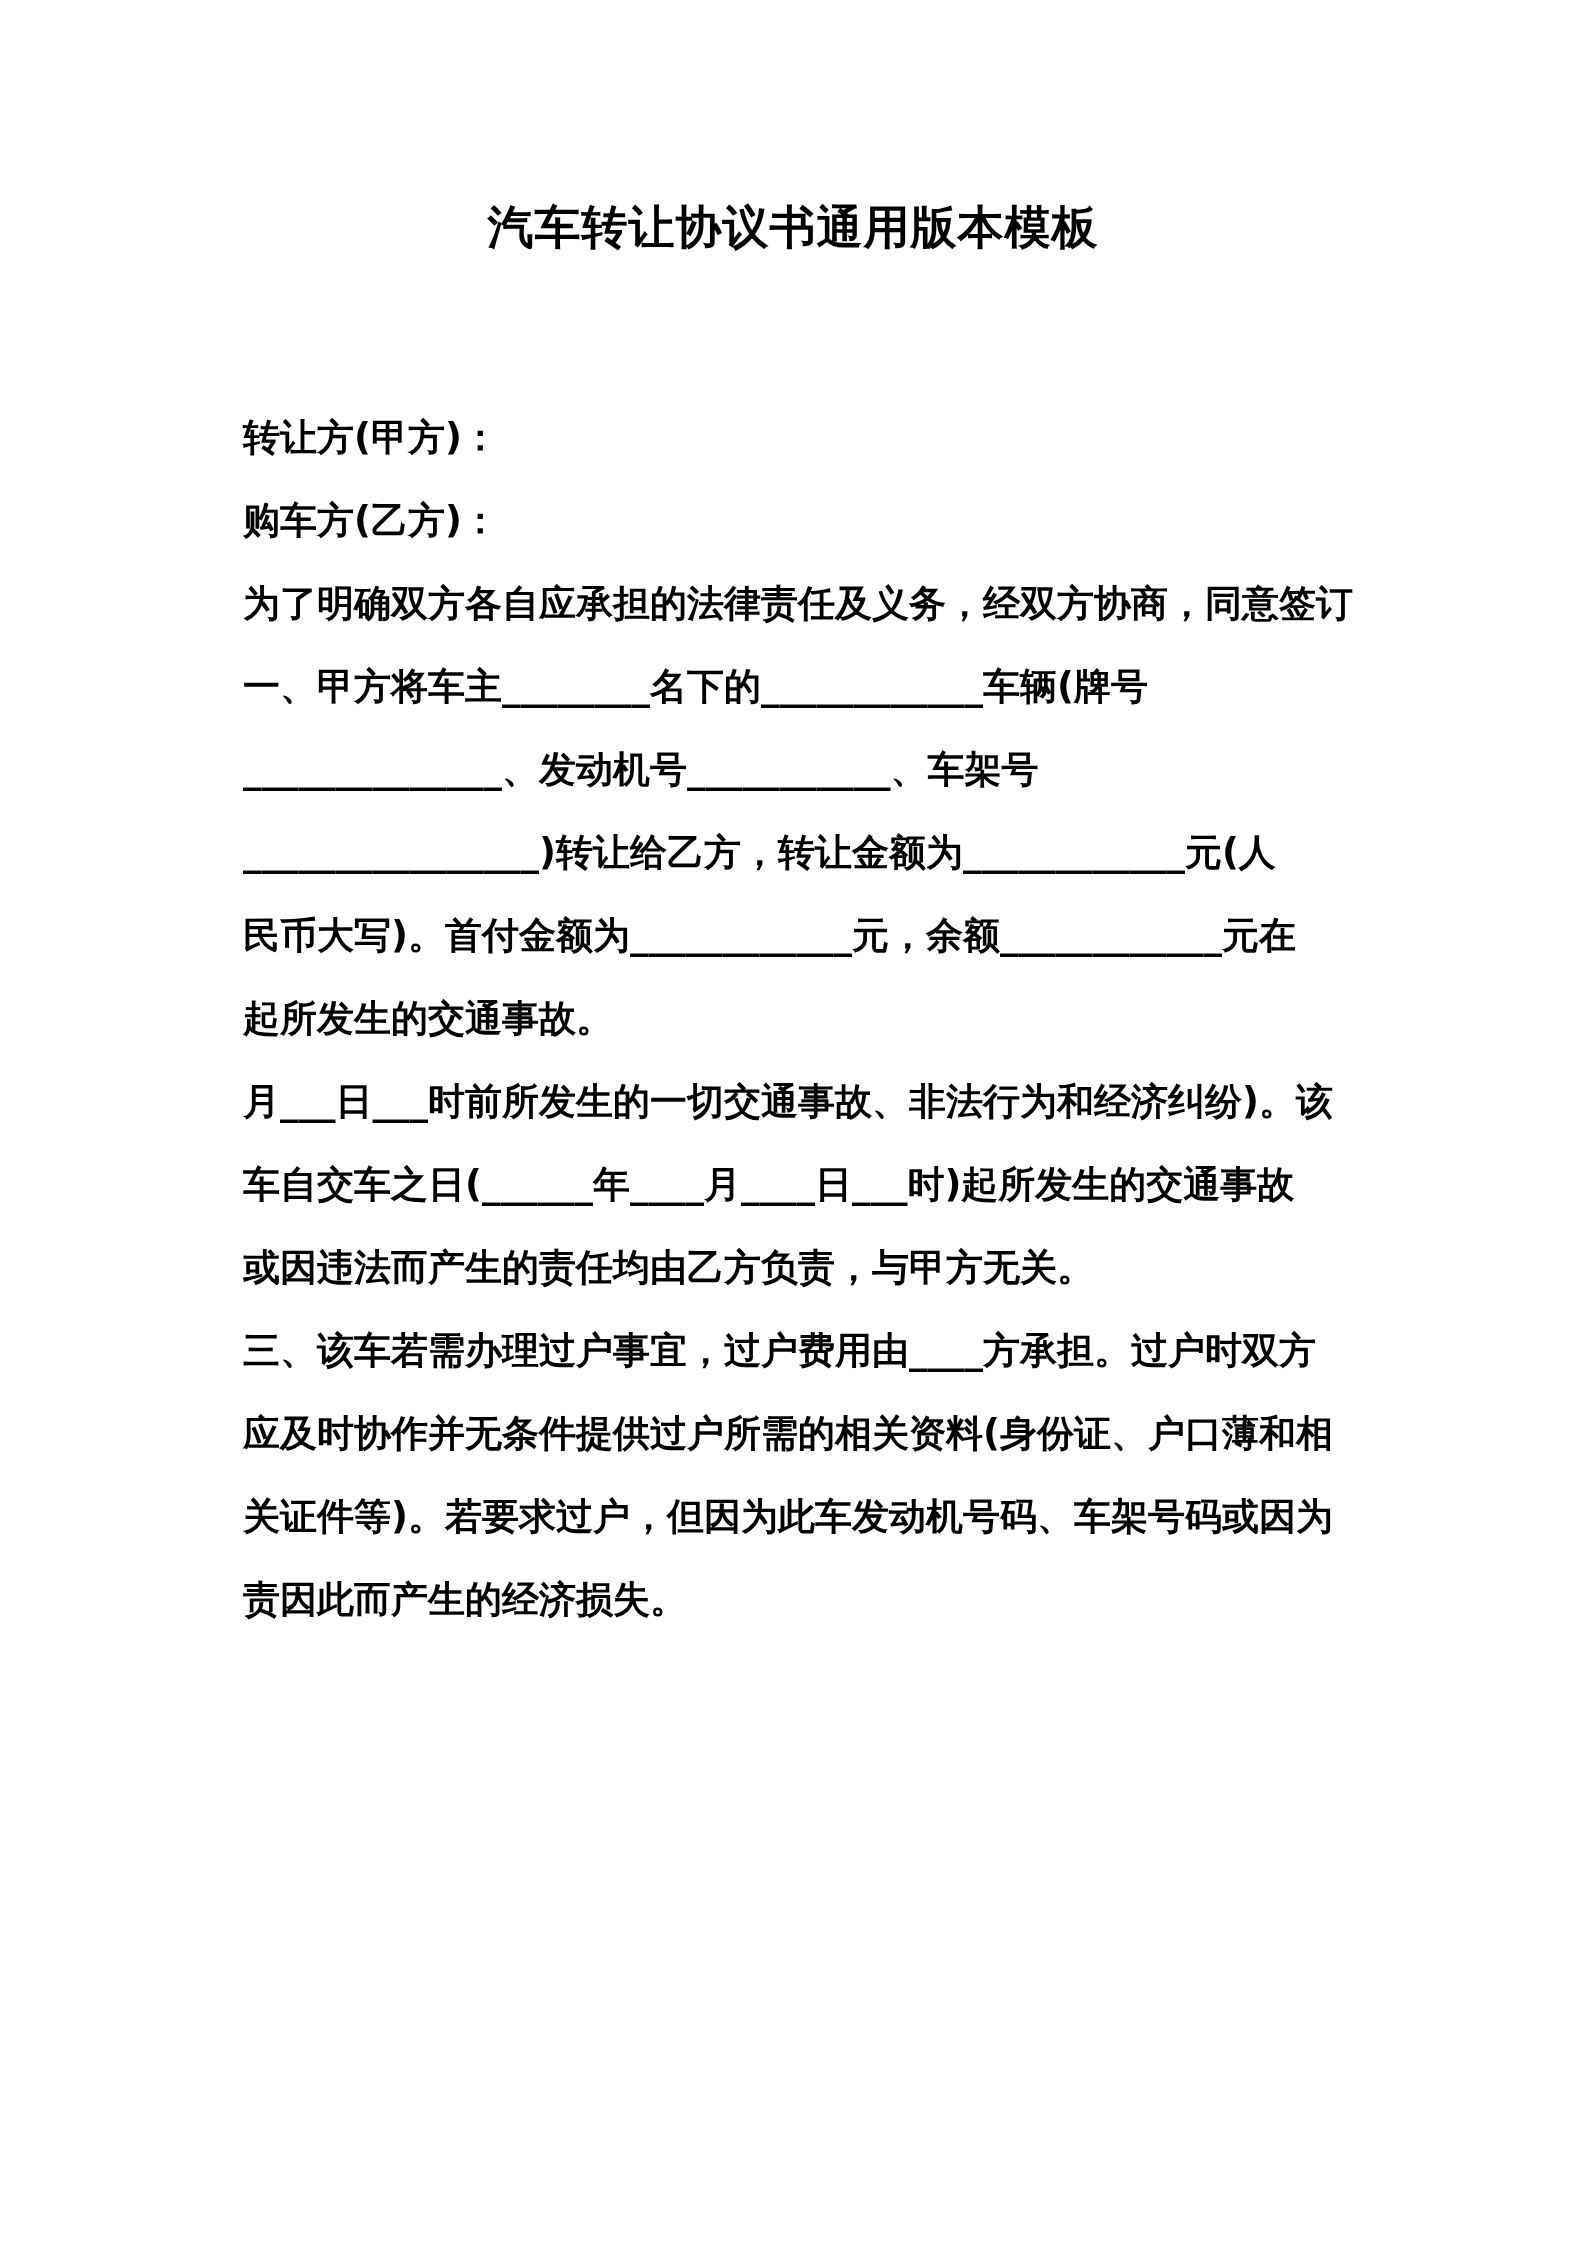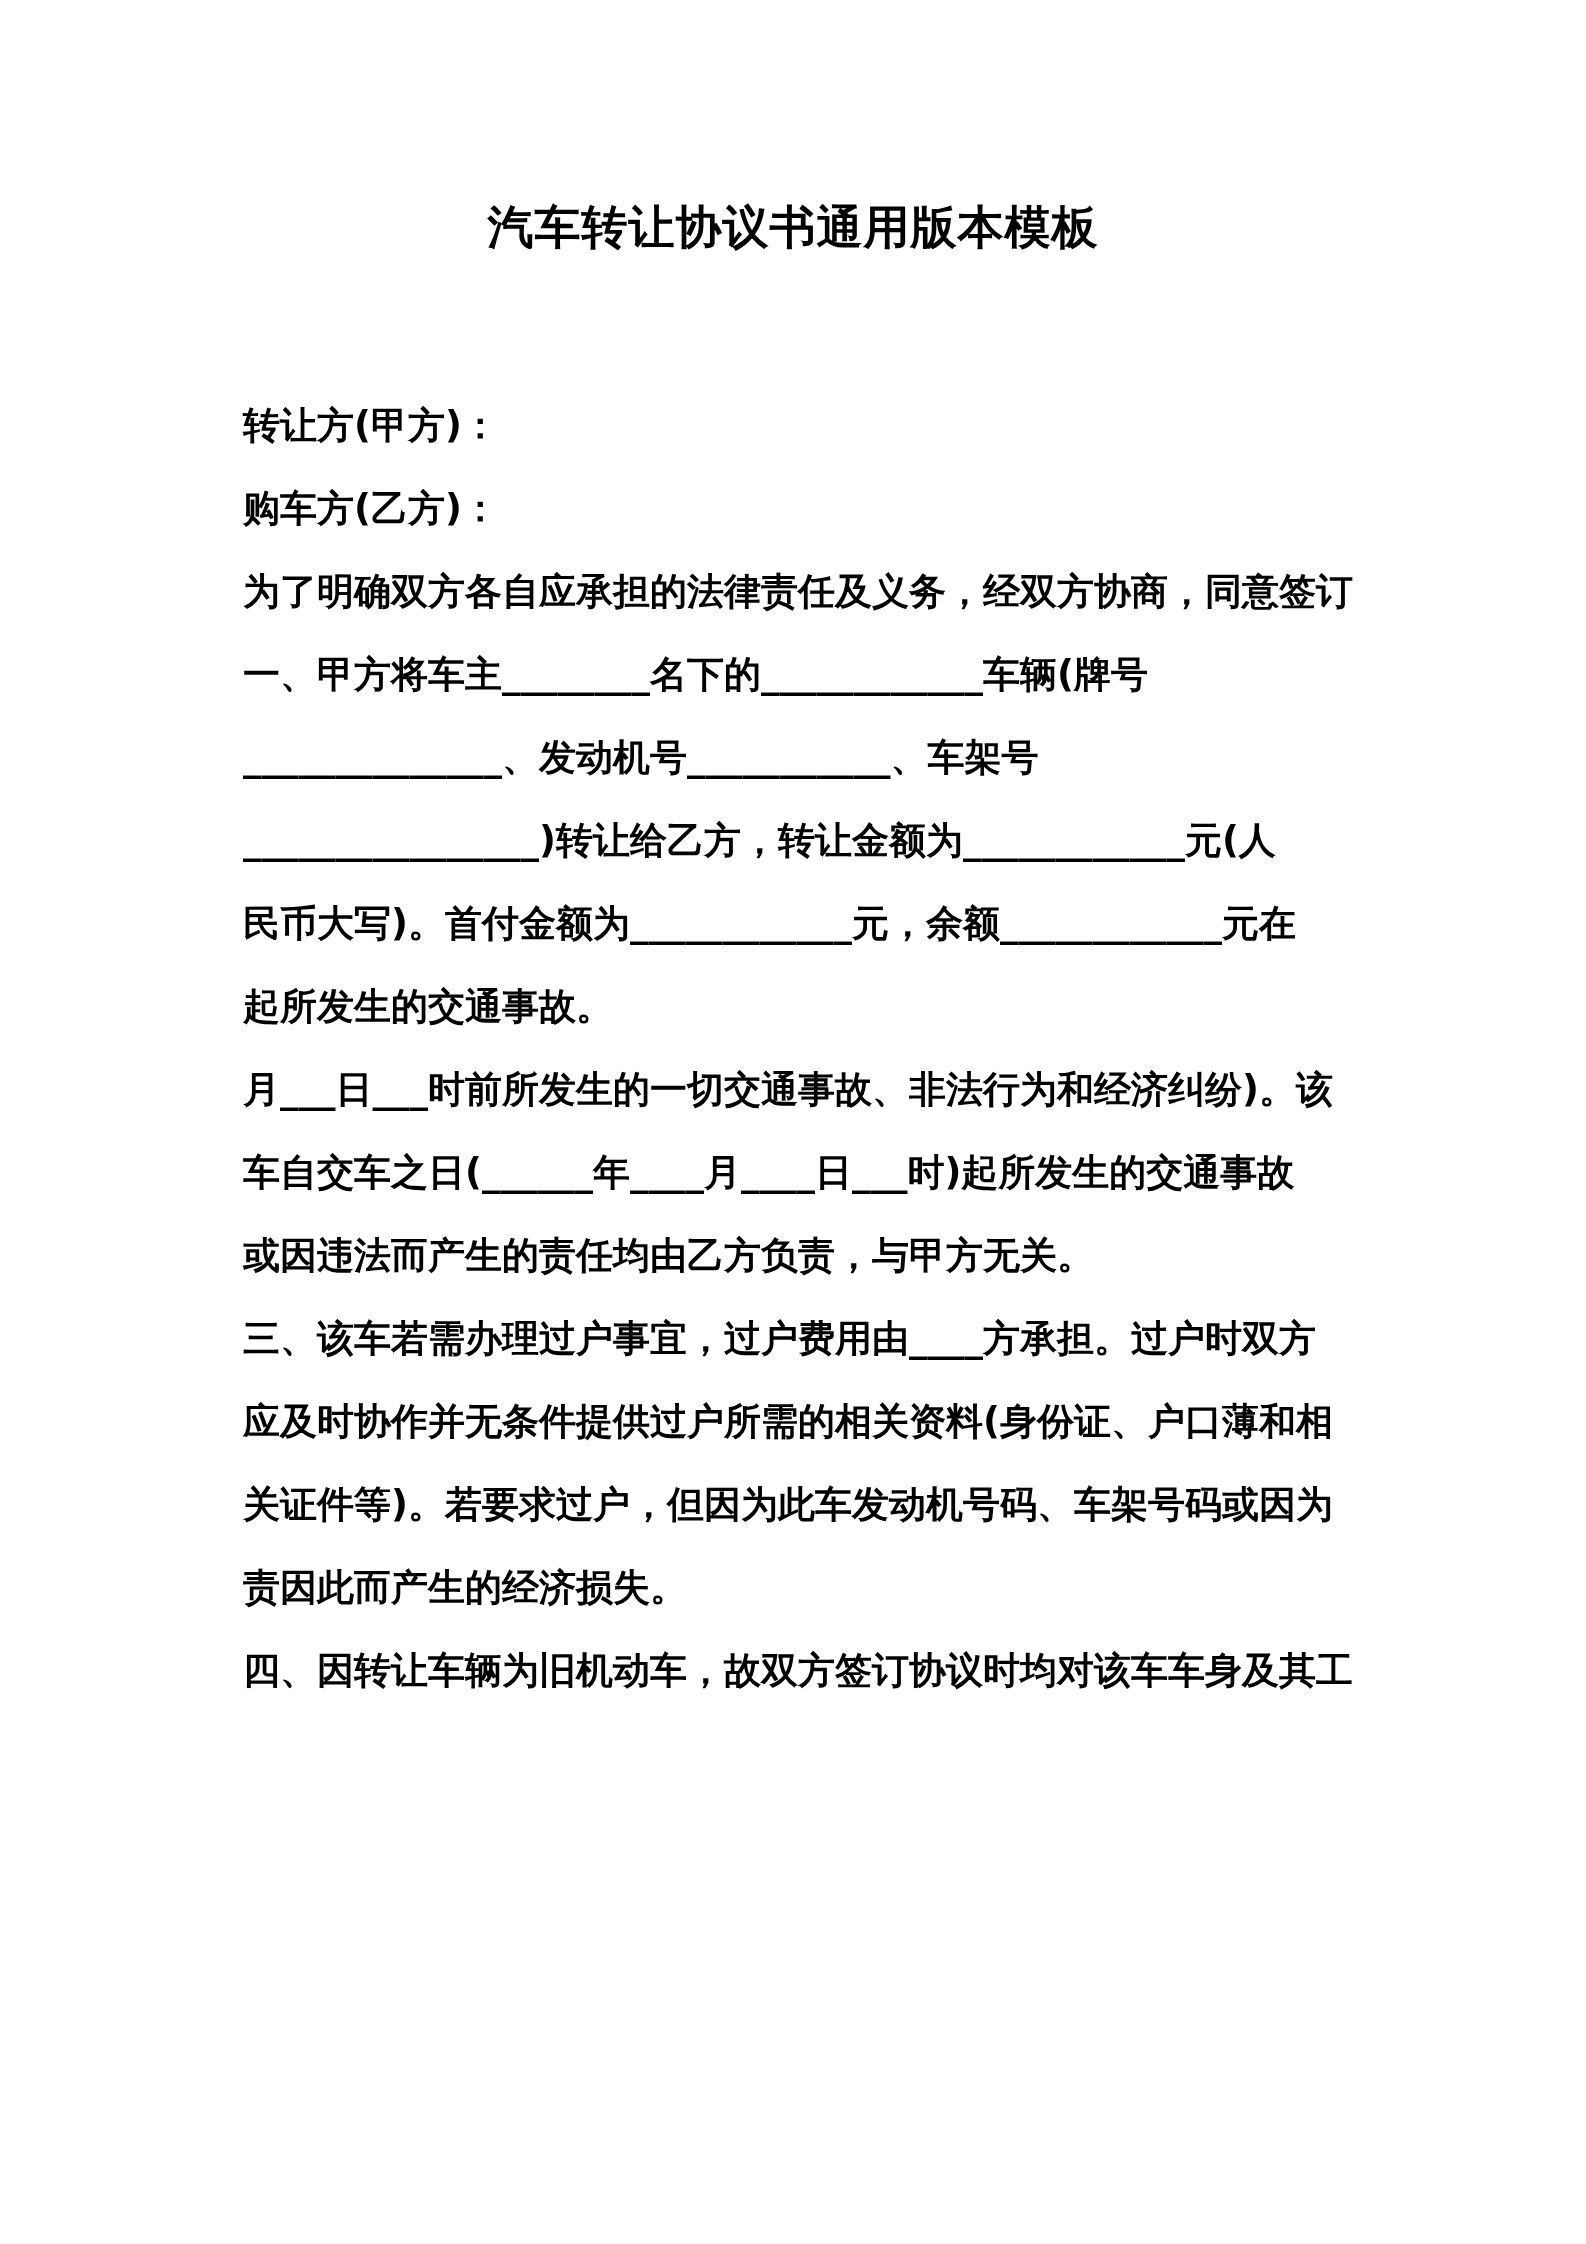--- a/index.html
+++ b/index.html
@@ -24,21 +24,21 @@
     left: 0;
     width: 1586px;
     text-align: center;
     font-size: 46px;
     line-height: 58px;
     margin: 0;
     letter-spacing: 1px;
   }
   .doc-body {
     position: absolute;
-    top: 384px;
+    top: 396px;
     left: 243px;
     width: 1110px;
     font-size: 37px;
   }
   .doc-line {
     height: 83px;
     line-height: 83px;
     white-space: nowrap;
   }
 </style>
@@ -56,15 +56,14 @@
     <div class="doc-line">________________)转让给乙方，转让金额为____________元(人</div>
     <div class="doc-line">民币大写)。首付金额为____________元，余额____________元在</div>
     <div class="doc-line">起所发生的交通事故。</div>
     <div class="doc-line">月___日___时前所发生的一切交通事故、非法行为和经济纠纷)。该</div>
     <div class="doc-line">车自交车之日(______年____月____日___时)起所发生的交通事故</div>
     <div class="doc-line">或因违法而产生的责任均由乙方负责，与甲方无关。</div>
     <div class="doc-line">三、该车若需办理过户事宜，过户费用由____方承担。过户时双方</div>
     <div class="doc-line">应及时协作并无条件提供过户所需的相关资料(身份证、户口薄和相</div>
     <div class="doc-line">关证件等)。若要求过户，但因为此车发动机号码、车架号码或因为</div>
     <div class="doc-line">责因此而产生的经济损失。</div>
-    <div class="doc-line">四、因转让车辆为旧机动车，故双方签订协议时均对该车车身及其工</div>
   </div>
 </div>
 
 </body></html>

